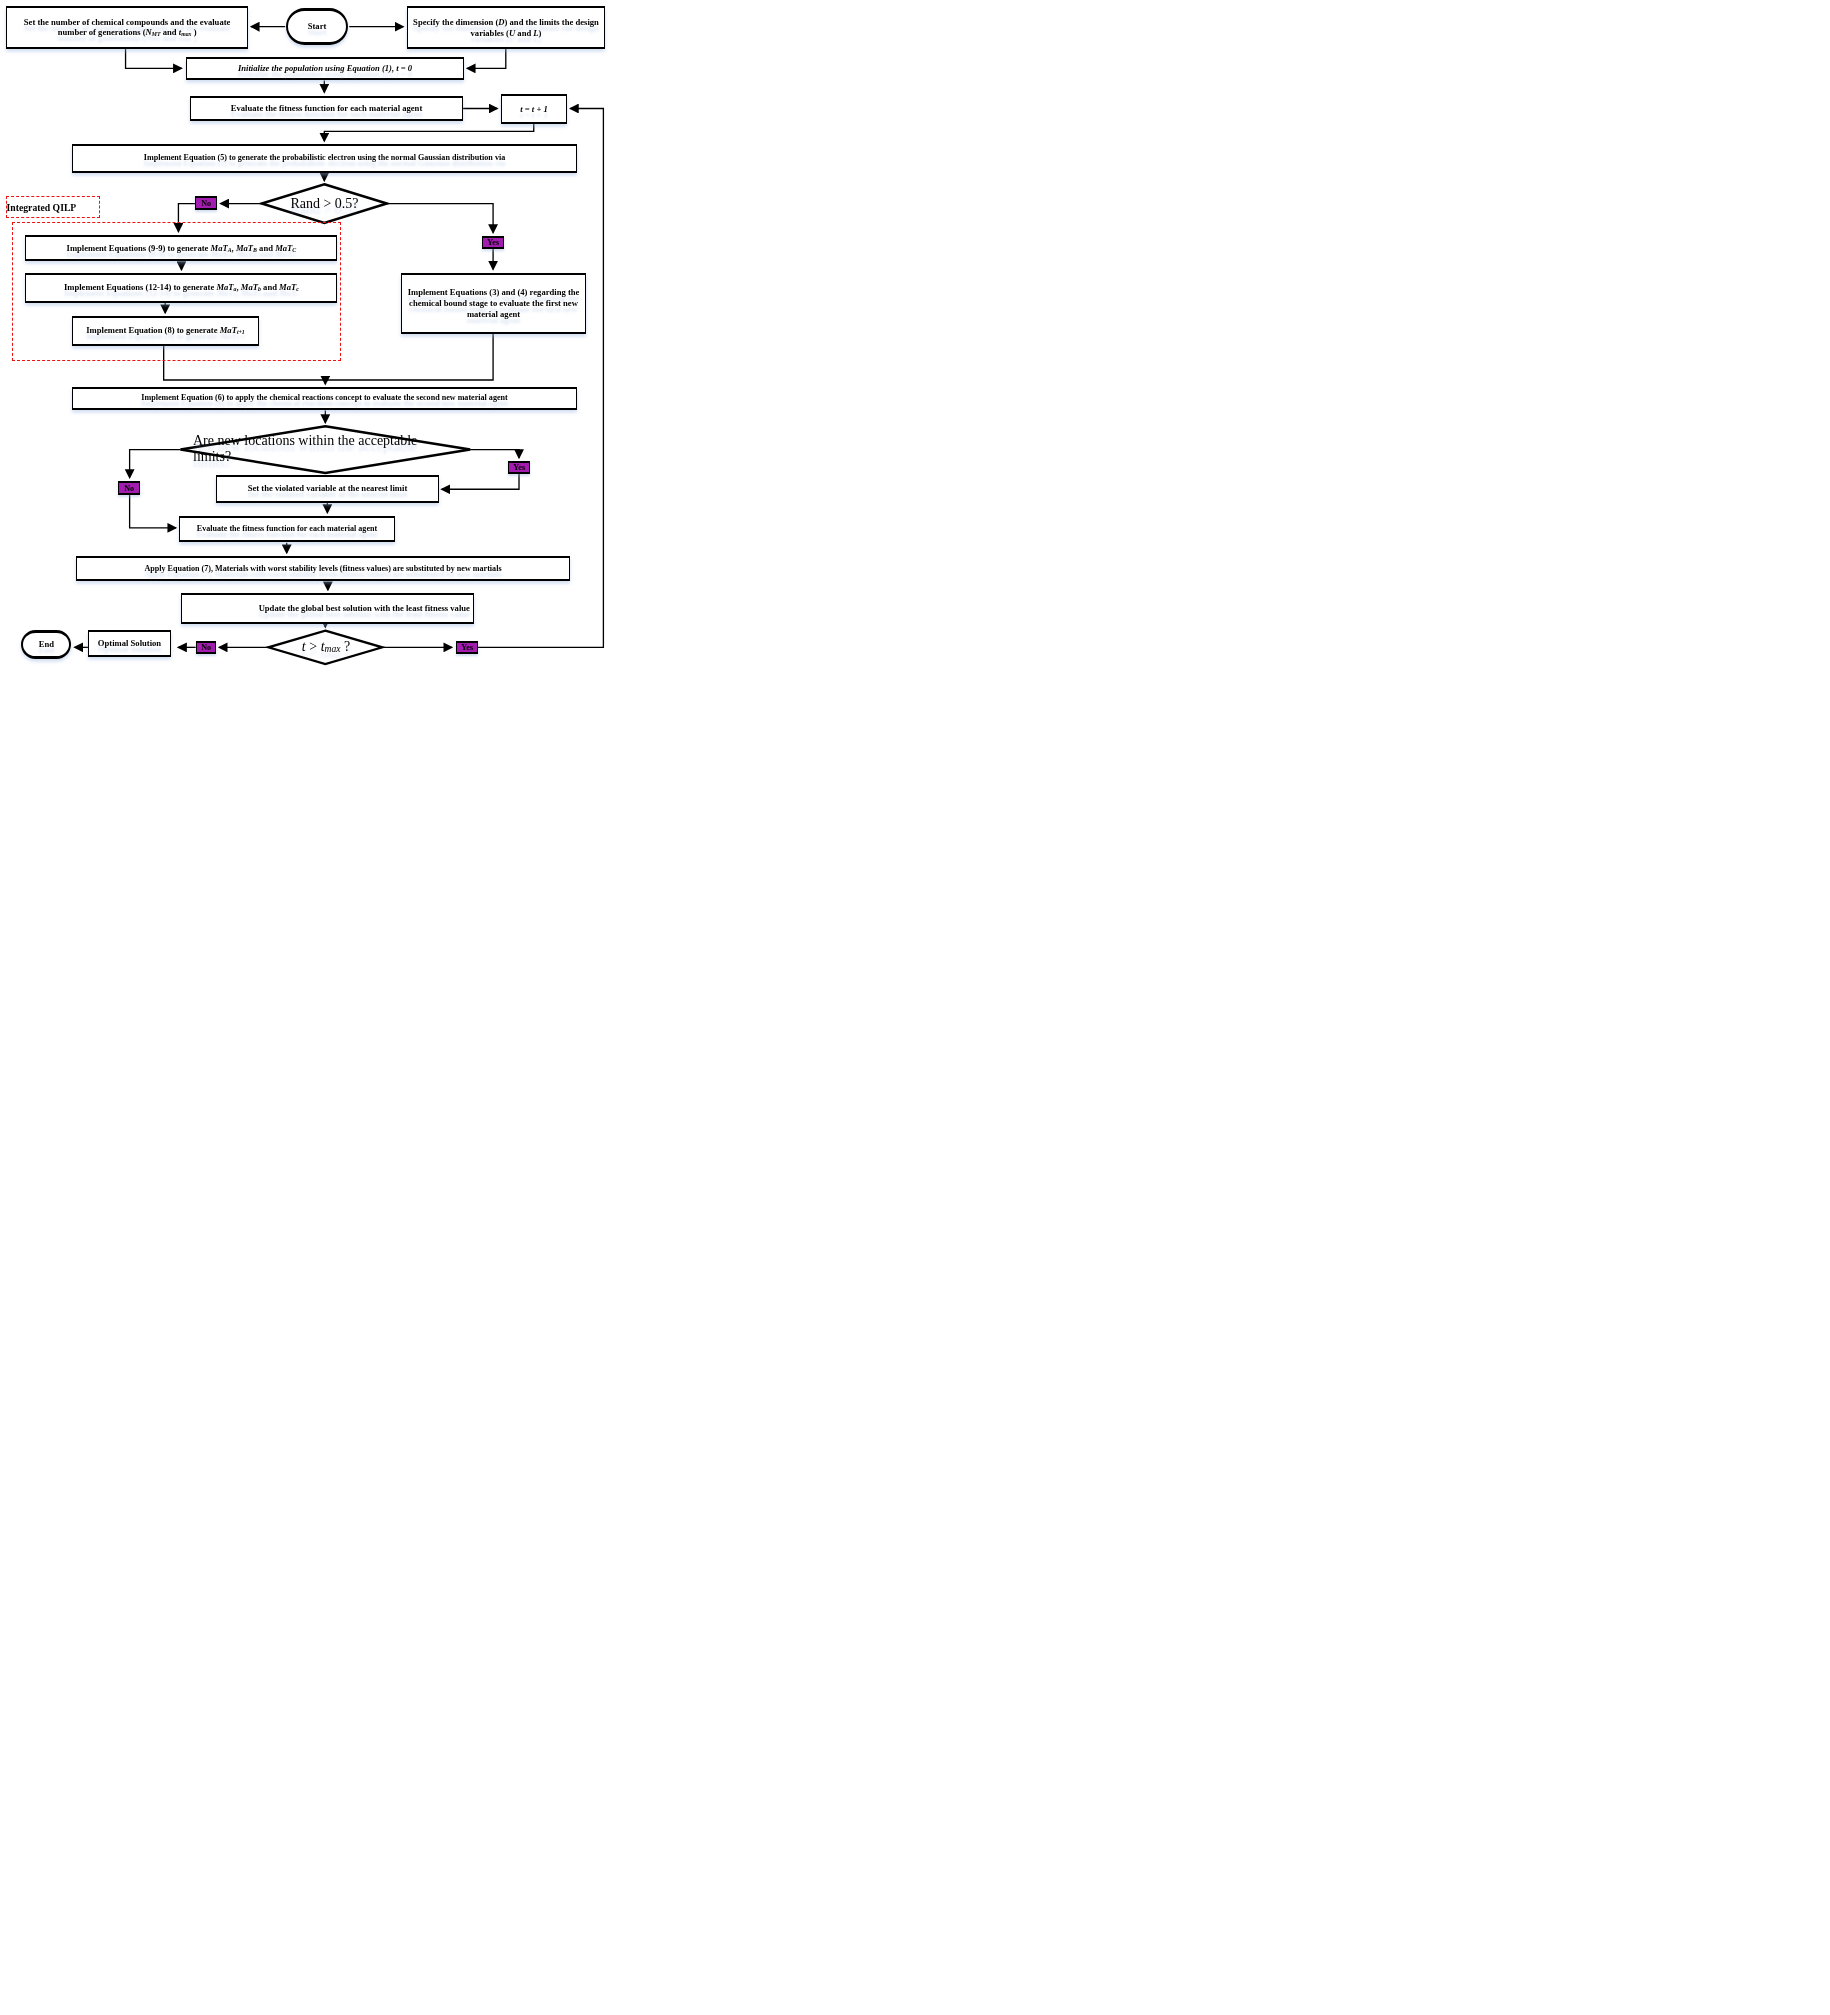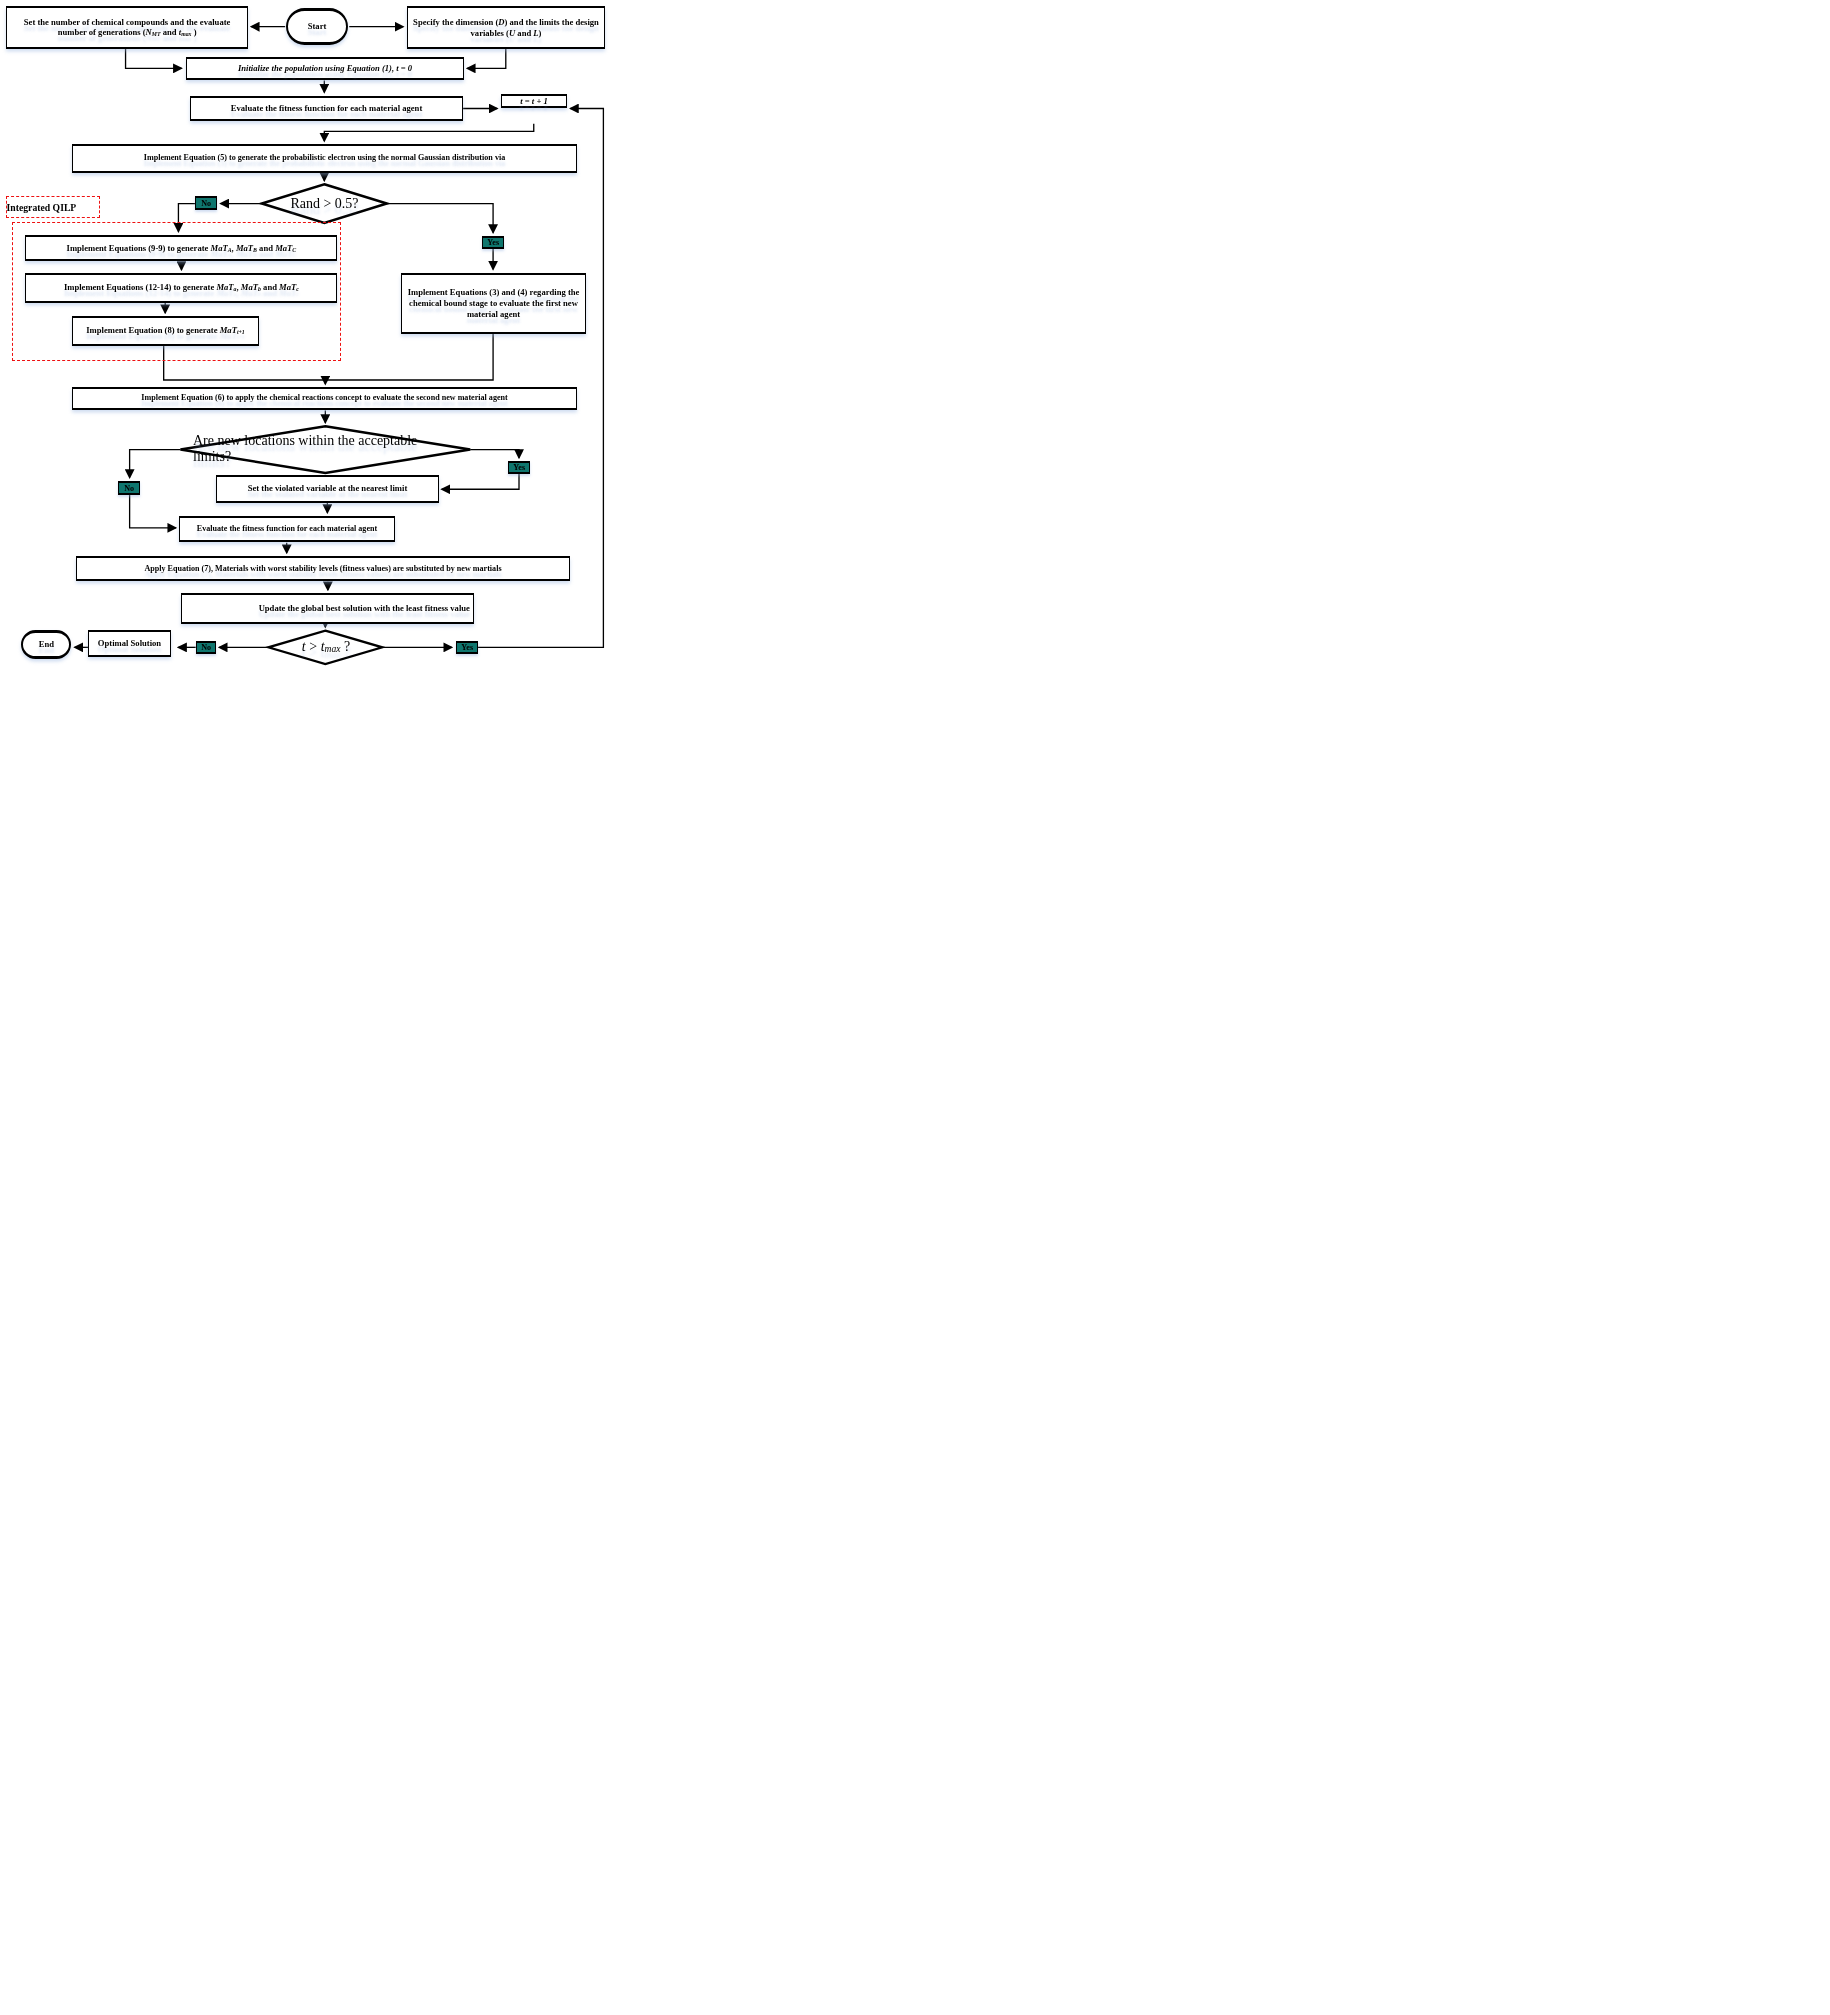--- a/index.html
+++ b/index.html
@@ -6,21 +6,21 @@
   html,body{margin:0;padding:0;background:#ffffff;}
   #canvas{position:relative;width:610px;height:672px;background:#ffffff;overflow:hidden;
           font-family:"Liberation Serif","DejaVu Serif",serif;color:#000;}
   #wires{position:absolute;left:0;top:0;width:610px;height:672px;z-index:0;}
   .node{position:absolute;box-sizing:border-box;background:#fff;border:1.5px solid #000;
         border-top-width:2.5px;border-bottom-width:2px;display:flex;align-items:center;justify-content:center;
         text-align:center;font-weight:bold;font-size:8.6px;line-height:1.25;z-index:1;padding:1px 3.1px;
         box-shadow:0 2.5px 3.6px rgba(150,180,225,.45);}
   .node .tx, .dlabel .tx{text-shadow:0 5.6px 2.5px rgba(140,170,215,.30);}
   .terminator{border-radius:22.4px;border-width:2px;border-top-width:3.1px;border-bottom-width:3.1px;}
-  .tagbox{position:absolute;box-sizing:border-box;background:#0f766e;border:1.3px solid #000;
+  .tagbox{position:absolute;box-sizing:border-box;background:#a21caf;border:1.3px solid #000;
           border-top-width:2px;border-bottom-width:2px;display:flex;align-items:flex-end;justify-content:center;
           font-weight:bold;font-size:8.1px;z-index:2;box-shadow:0 2px 2.5px rgba(150,180,225,.45);}
   .dlabel{position:absolute;box-sizing:border-box;display:flex;align-items:center;justify-content:center;
           text-align:left;font-weight:normal;font-size:14px;z-index:2;background:transparent;}
   .redlabel{position:absolute;box-sizing:border-box;background:#fff;border:1.8px dashed #ee1111;
             display:flex;align-items:center;justify-content:flex-start;font-weight:bold;font-size:9.7px;z-index:1;}
   .redframe{position:absolute;box-sizing:border-box;border:1.8px dashed #ee1111;background:transparent;z-index:0;}
   .it{font-style:italic;}
   .fs16{font-size:8.1px;}
   .seg-t{font-style:normal;}
@@ -94,21 +94,21 @@
   </div>
   <div class="node" style="left:407px;top:6.1px;width:198px;height:43px;">
     <span class="tx"><span class="seg-t">Specify the dimension (</span><span class="seg-i">D</span><span class="seg-t">) and the limits the design variables (</span><span class="seg-i">U</span><span class="seg-t"> and </span><span class="seg-i">L</span><span class="seg-t">)</span></span>
   </div>
   <div class="node it" style="left:186px;top:57px;width:278px;height:23px;">
     <span class="tx">Initialize the population using Equation (1), t = 0</span>
   </div>
   <div class="node" style="left:190px;top:96px;width:273px;height:25.4px;">
     <span class="tx">Evaluate the fitness function for each material agent</span>
   </div>
-  <div class="node it" style="left:501px;top:94px;width:66px;height:14px;">
+  <div class="node it" style="left:501px;top:94px;width:66px;height:30px;">
     <span class="tx">t = t + 1</span>
   </div>
   <div class="node fs16" style="left:72px;top:144px;width:505px;height:28.5px;">
     <span class="tx">Implement Equation (5) to generate the probabilistic electron using the normal Gaussian distribution via</span>
   </div>
   <div class="node" style="left:25.4px;top:235px;width:312px;height:26.4px;">
     <span class="tx"><span class="seg-t">Implement Equations (9-9) to generate </span><span class="seg-i">MaT</span><span class="seg-si">A</span><span class="seg-t">, </span><span class="seg-i">MaT</span><span class="seg-si">B</span><span class="seg-t"> and </span><span class="seg-i">MaT</span><span class="seg-si">C</span></span>
   </div>
   <div class="node" style="left:25.4px;top:273px;width:312px;height:29.5px;">
     <span class="tx"><span class="seg-t">Implement Equations (12-14) to generate </span><span class="seg-i">MaT</span><span class="seg-si">a</span><span class="seg-t">, </span><span class="seg-i">MaT</span><span class="seg-si">b</span><span class="seg-t"> and </span><span class="seg-i">MaT</span><span class="seg-si">c</span></span>

